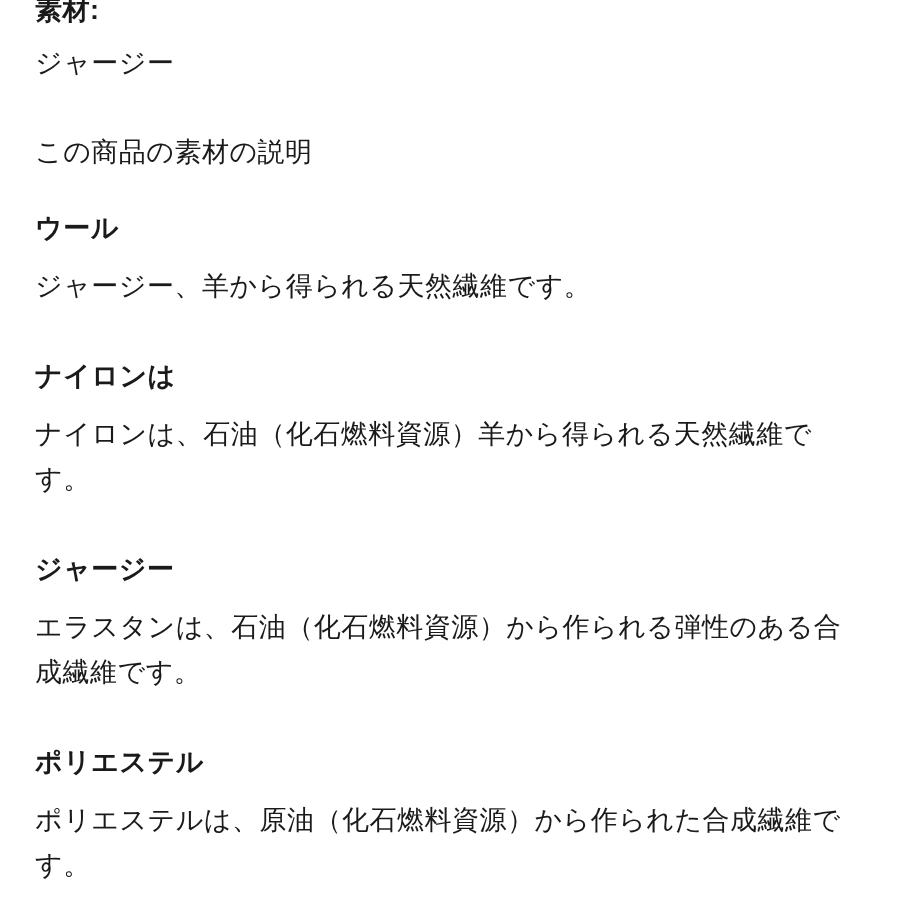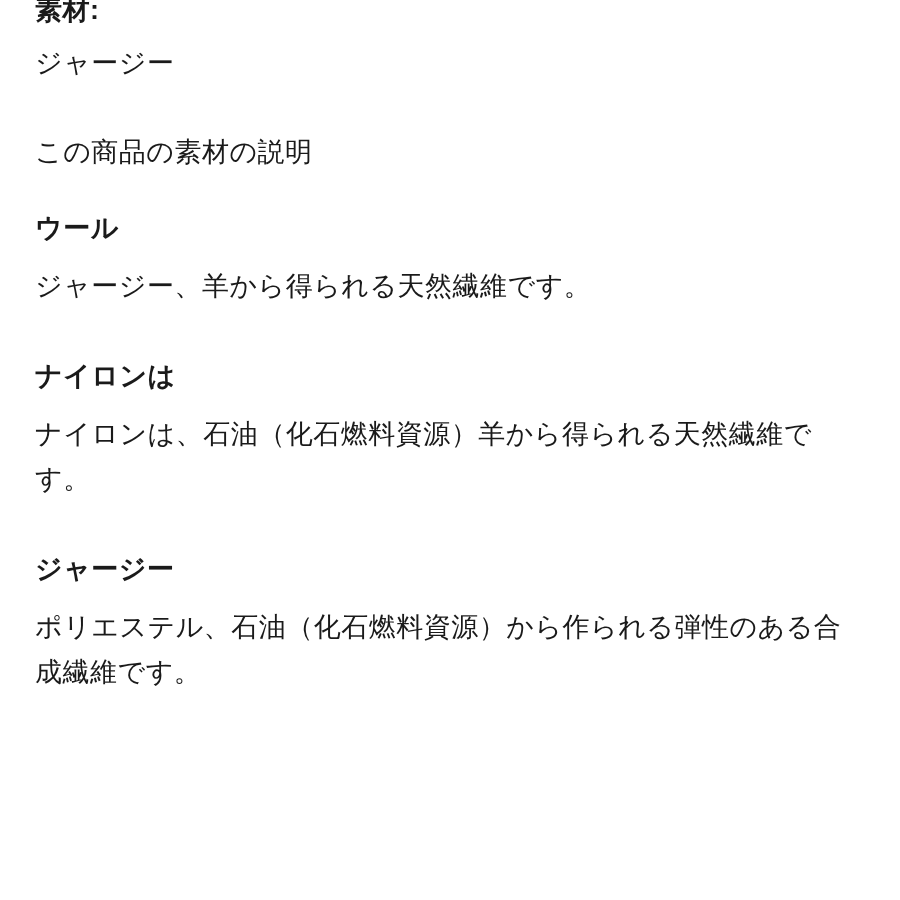--- a/index.html
+++ b/index.html
@@ -50,17 +50,21 @@
     <div class="textline section-desc">ジャージー、羊から得られる天然繊維です。</div>
   </div>
 
   <div>
     <div class="textline bold section-title">ナイロンは</div>
     <div class="textline section-desc">ナイロンは、石油（化石燃料資源）羊から得られる天然繊維です。</div>
   </div>
 
   <div>
     <div class="textline bold section-title">ジャージー</div>
-    <div class="textline section-desc">ポリエステル、石油（化石燃料資源）から作られる弾性のある合成繊維です。</div>
+    <div class="textline section-desc">エラスタンは、石油（化石燃料資源）から作られる弾性のある合成繊維です。</div>
   </div>
 
+  <div>
+    <div class="textline bold section-title">ポリエステル</div>
+    <div class="textline section-desc">ポリエステルは、原油（化石燃料資源）から作られた合成繊維です。</div>
+  </div>
 
 </div>
 
 </body></html>

